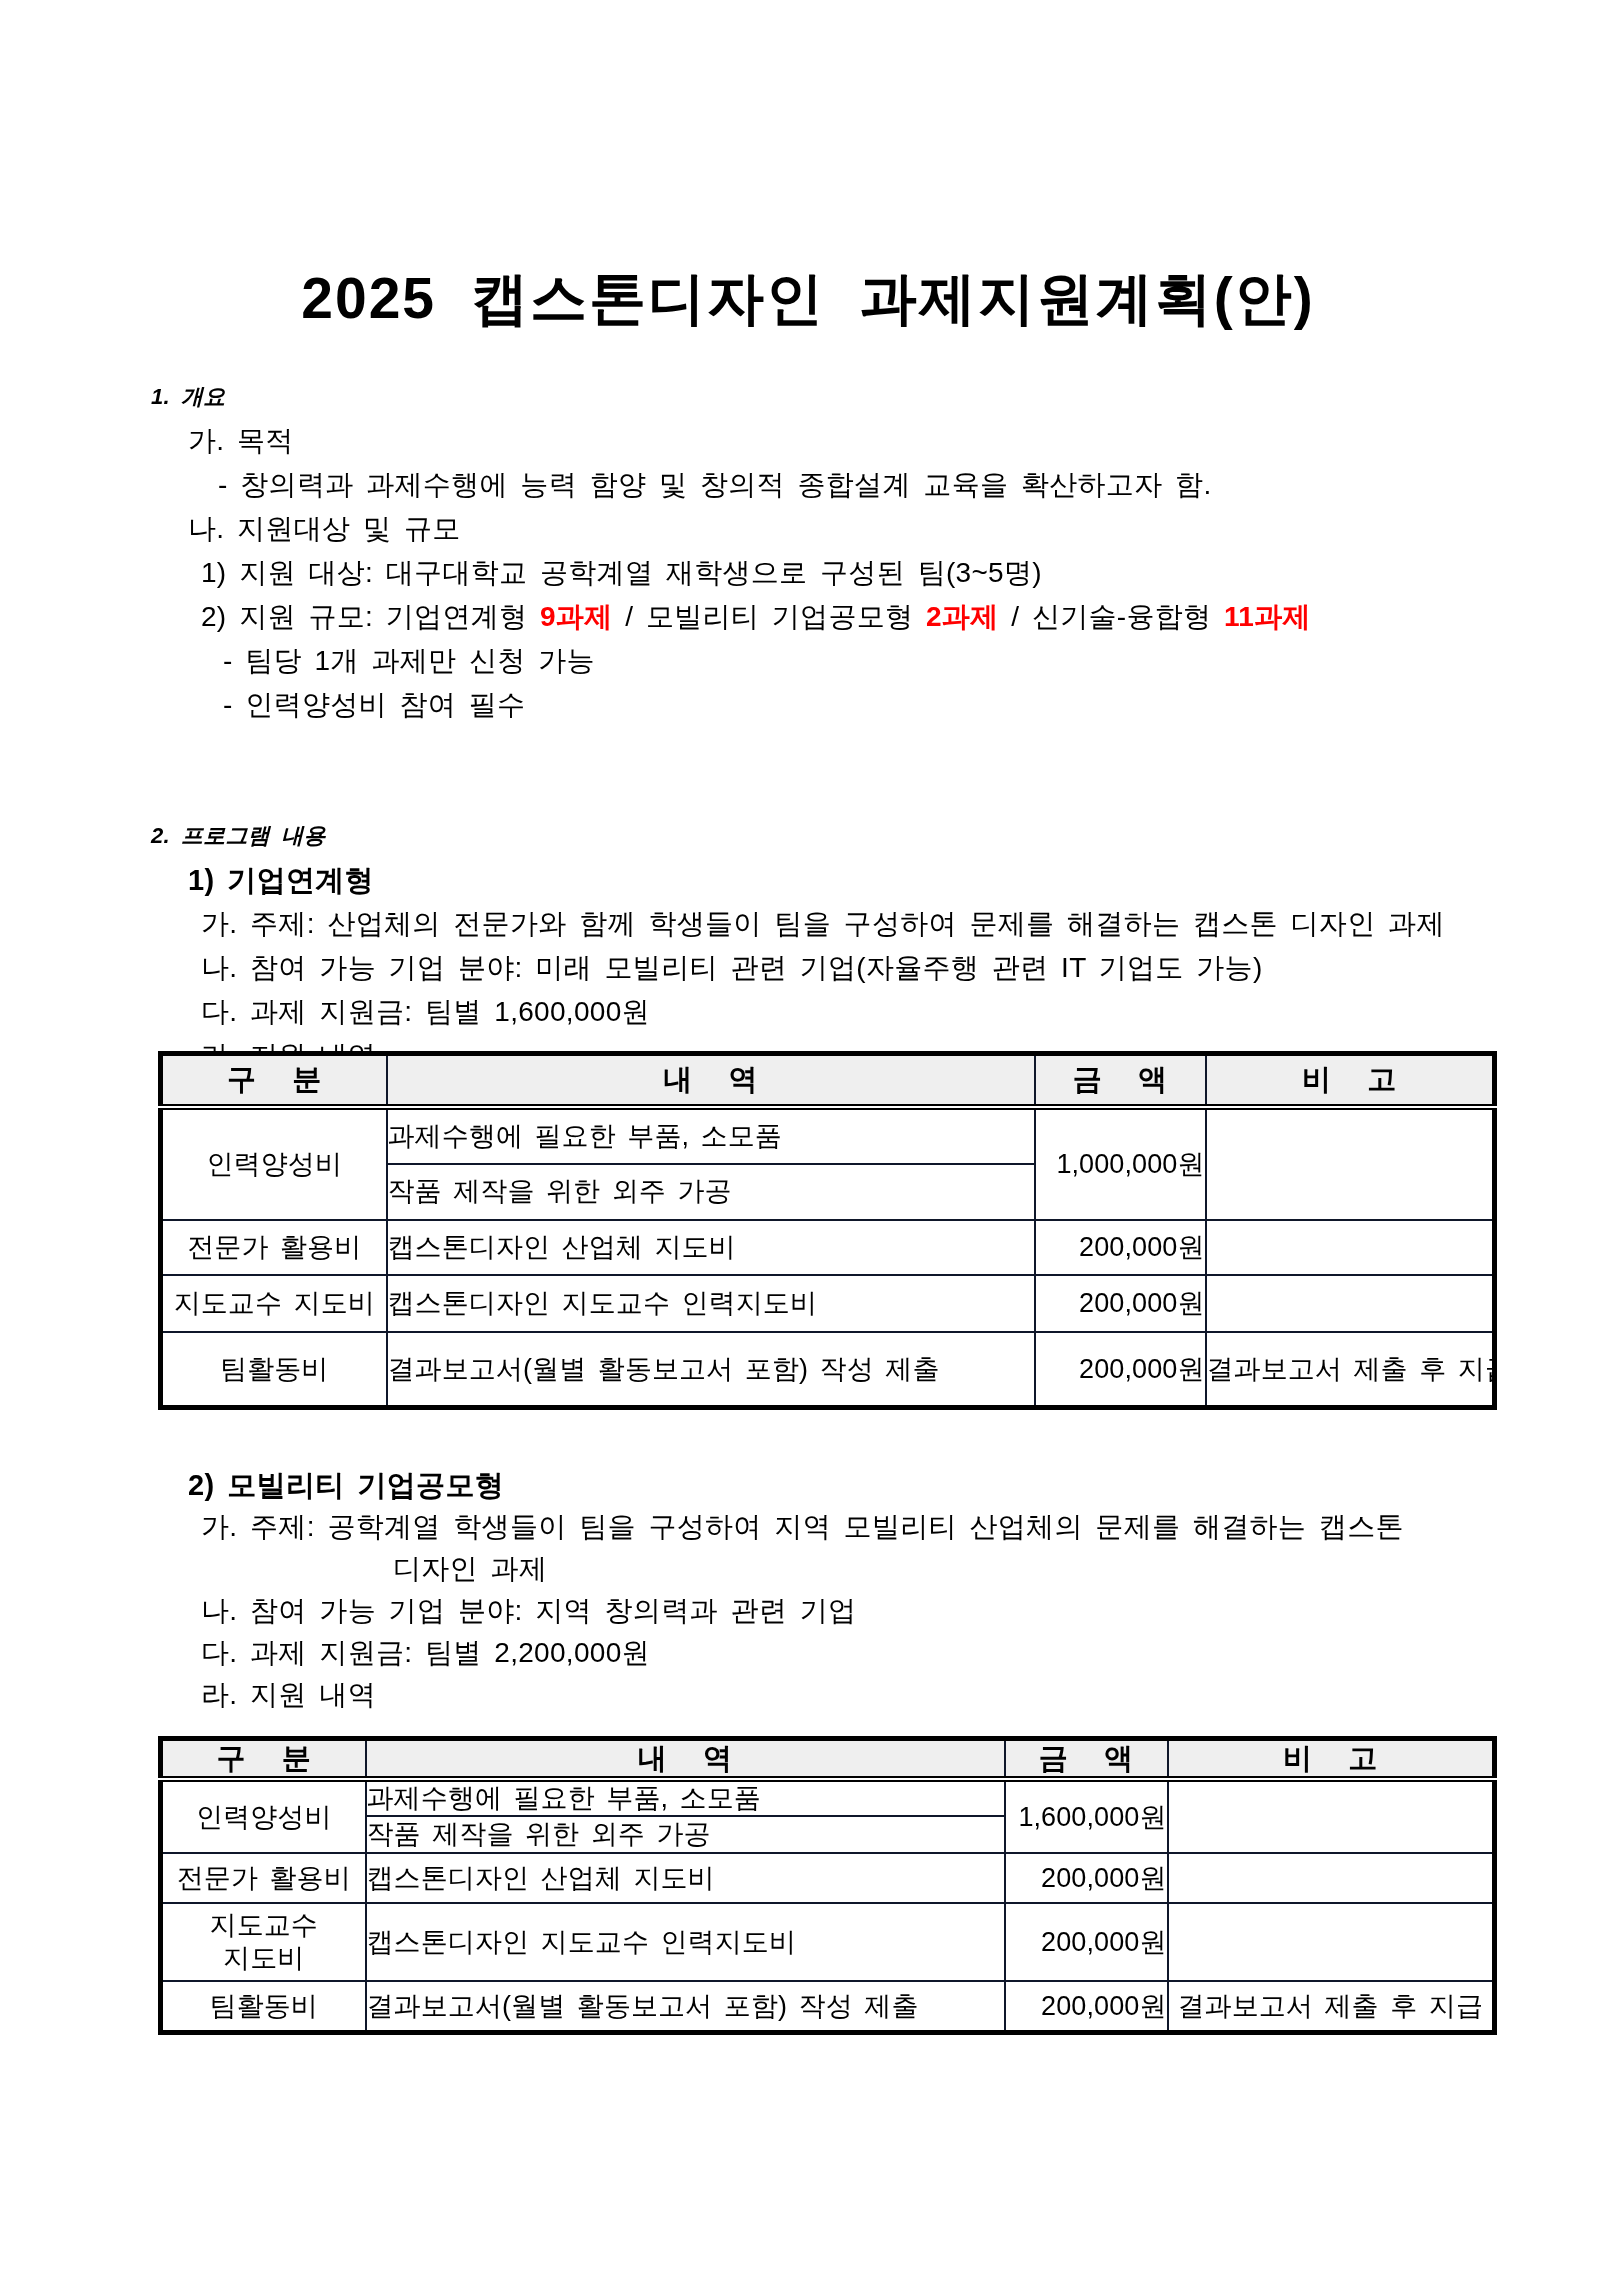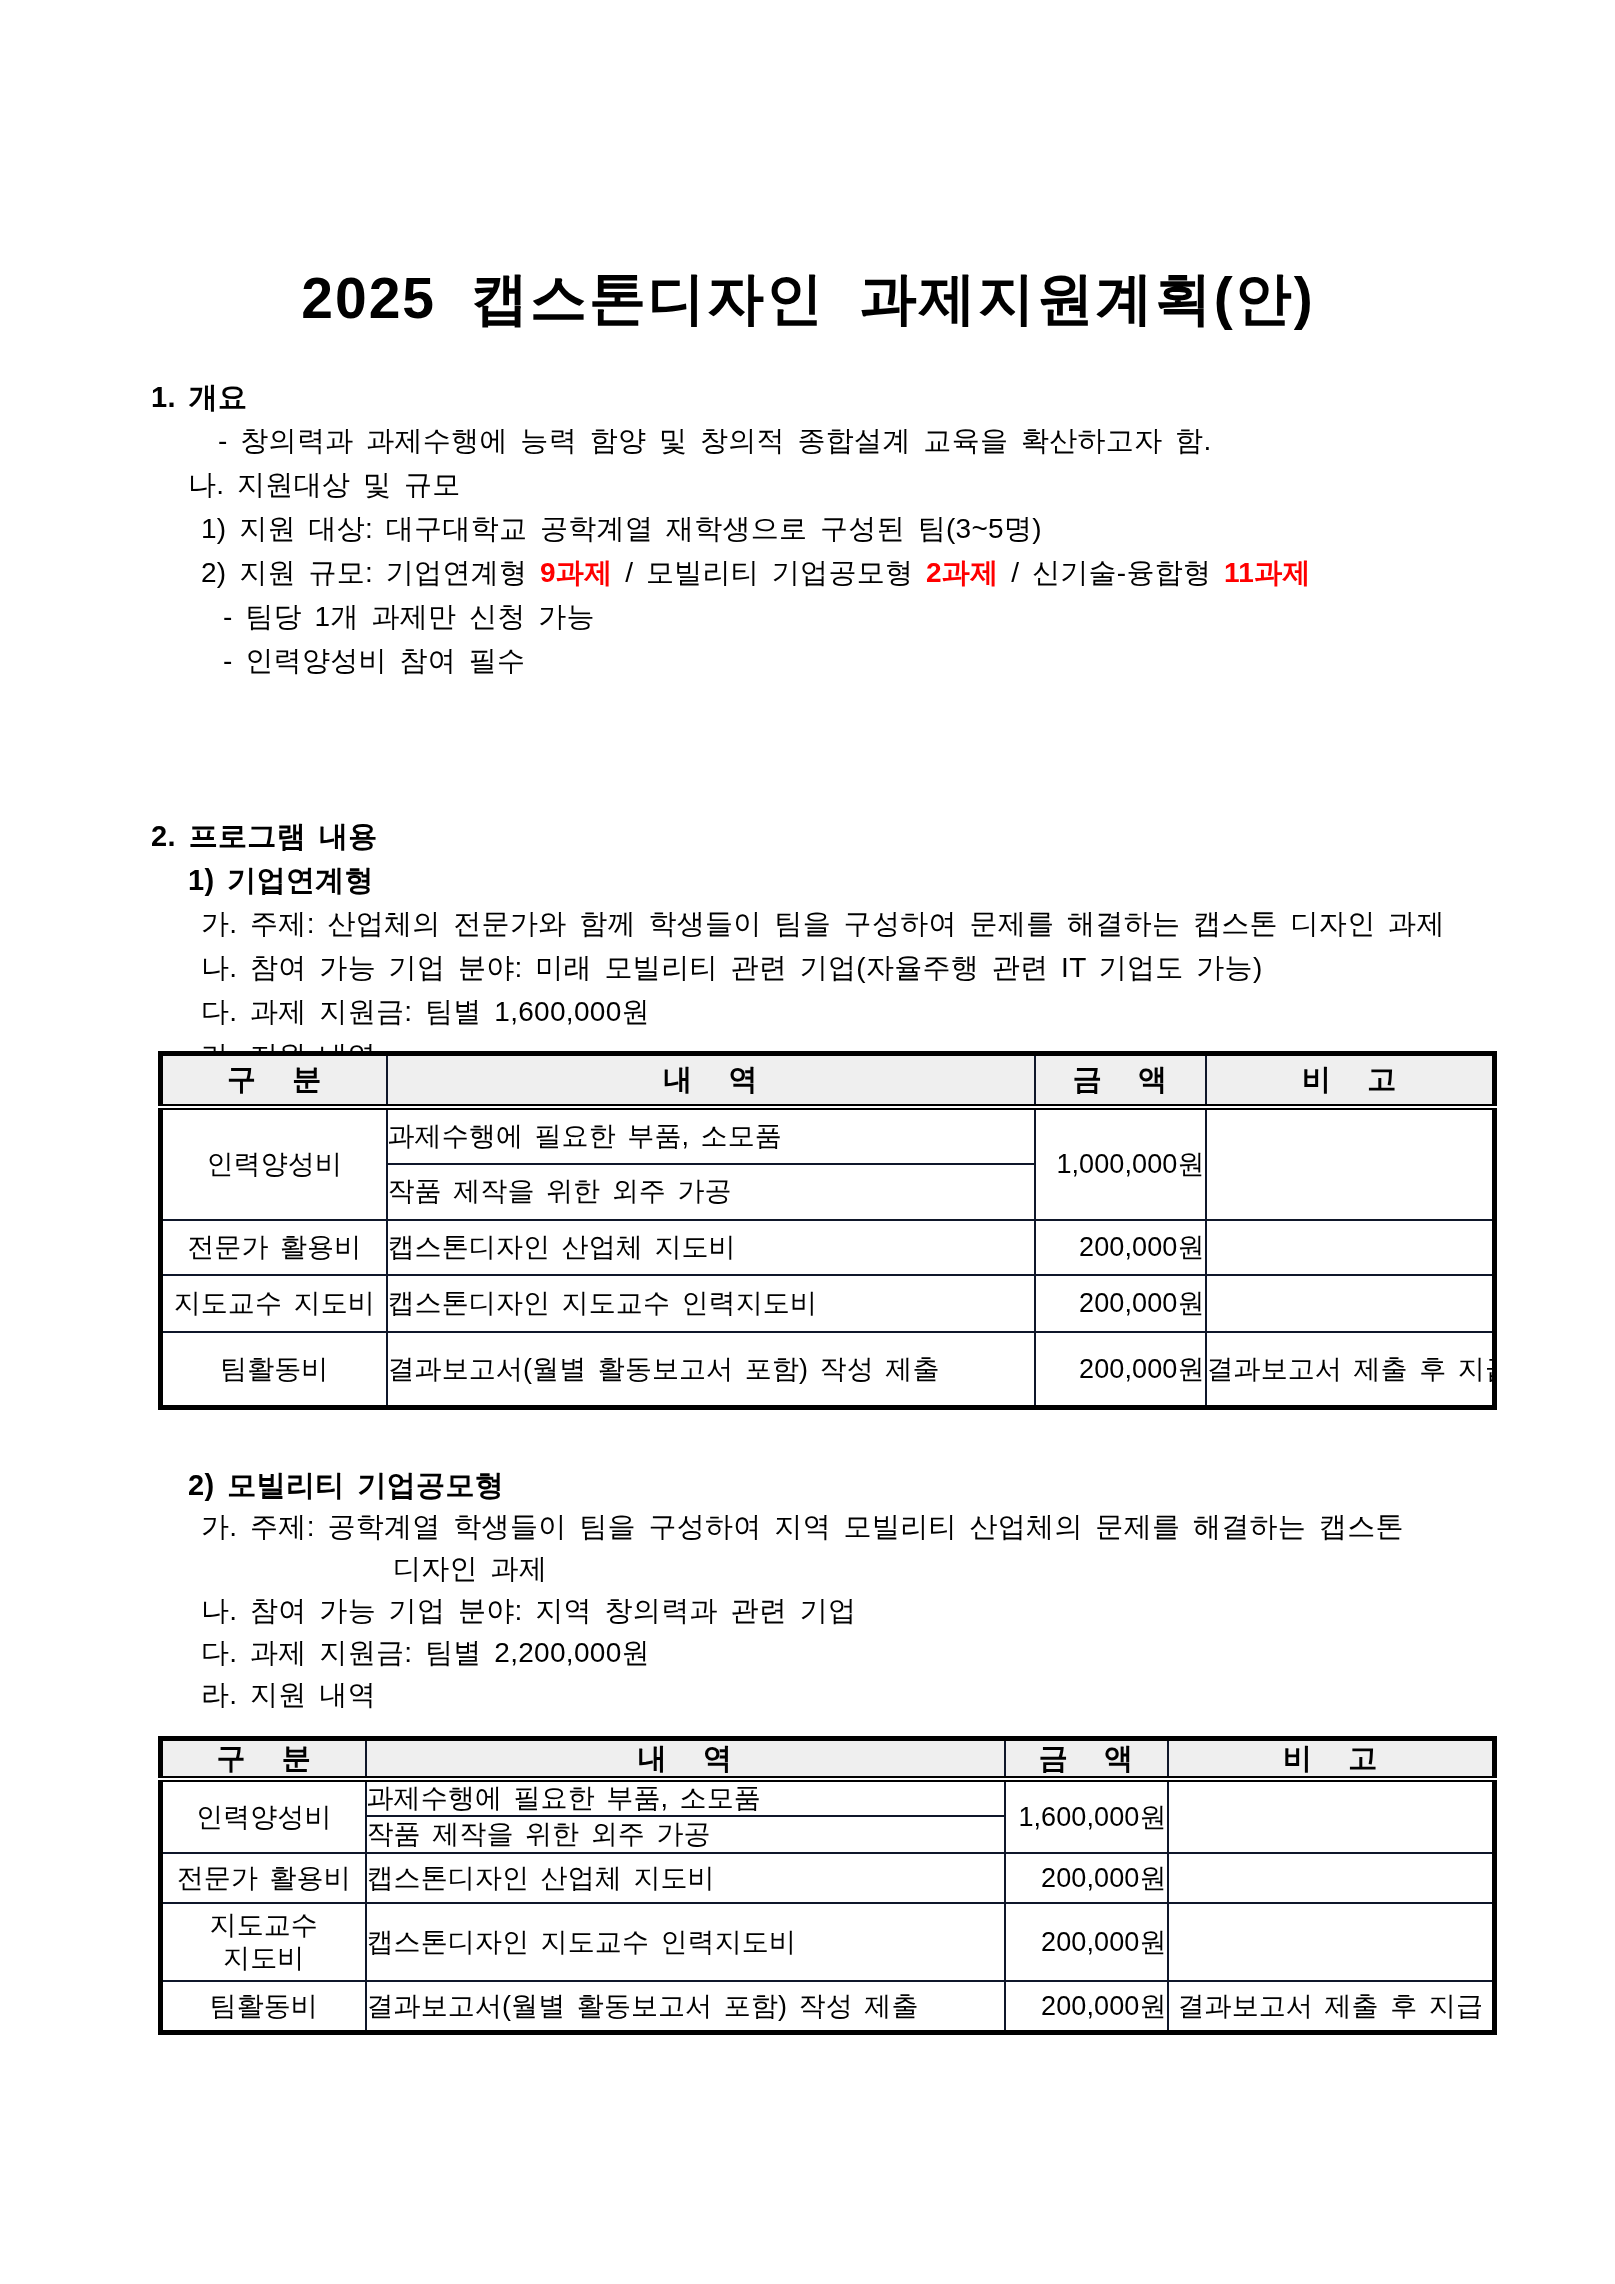--- a/index.html
+++ b/index.html
@@ -29,21 +29,21 @@
     left: 151px;
     font-size: 28px;
     letter-spacing: 0.3px;
     word-spacing: 4.6px;
   }
   .ov   { top: 375px; }
   .pg1  { top: 778px; margin-top: 36px; }
   .pg2  { top: 1464px; }
   .line { line-height: 44px; white-space: nowrap; }
   .pg2 .line { line-height: 42px; }
-  .heading { font-weight: 700; font-size: 29px; }
+  .heading { font-weight: 700; font-size: 22px; font-style: italic; }
   .sub-heading { font-weight: 700; font-size: 29px; }
   .ind-a     { padding-left: 37px; }
   .ind-dash1 { padding-left: 67px; }
   .ind-num   { padding-left: 50px; }
   .ind-dash2 { padding-left: 72px; }
   .ind-cont  { padding-left: 242px; }
   .em { color: #ff0000; font-weight: 700; }
 
   table.stable {
     position: absolute;
@@ -82,20 +82,21 @@
 </style>
 </head>
 <body>
 
 <div class="page">
 
   <div class="doc-title">2025 캡스톤디자인 과제지원계획(안)</div>
 
   <div class="block ov">
     <div class="line heading">1. 개요</div>
+    <div class="line ind-a">가. 목적</div>
     <div class="line ind-dash1">- 창의력과 과제수행에 능력 함양 및 창의적 종합설계 교육을 확산하고자 함.</div>
     <div class="line ind-a">나. 지원대상 및 규모</div>
     <div class="line ind-num">1) 지원 대상: 대구대학교 공학계열 재학생으로 구성된 팀(3~5명)</div>
     <div class="line ind-num"><span>2) 지원 규모: 기업연계형 </span><span class="em">9과제</span><span> / 모빌리티 기업공모형 </span><span class="em">2과제</span><span> / 신기술-융합형 </span><span class="em">11과제</span></div>
     <div class="line ind-dash2">- 팀당 1개 과제만 신청 가능</div>
     <div class="line ind-dash2">- 인력양성비 참여 필수</div>
   </div>
 
   <div class="block pg1">
     <div class="line heading">2. 프로그램 내용</div>

